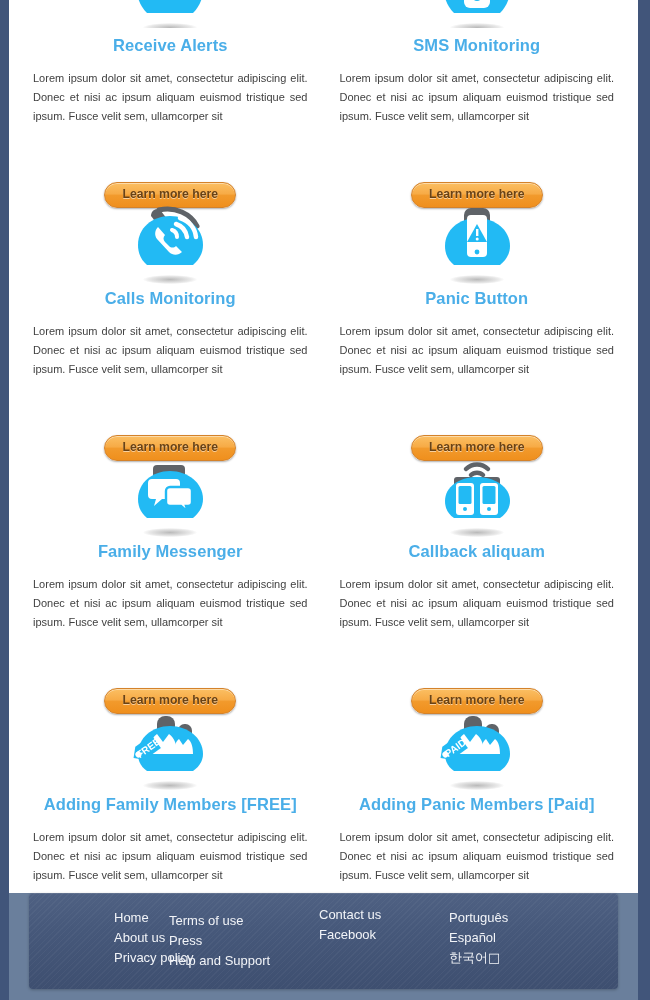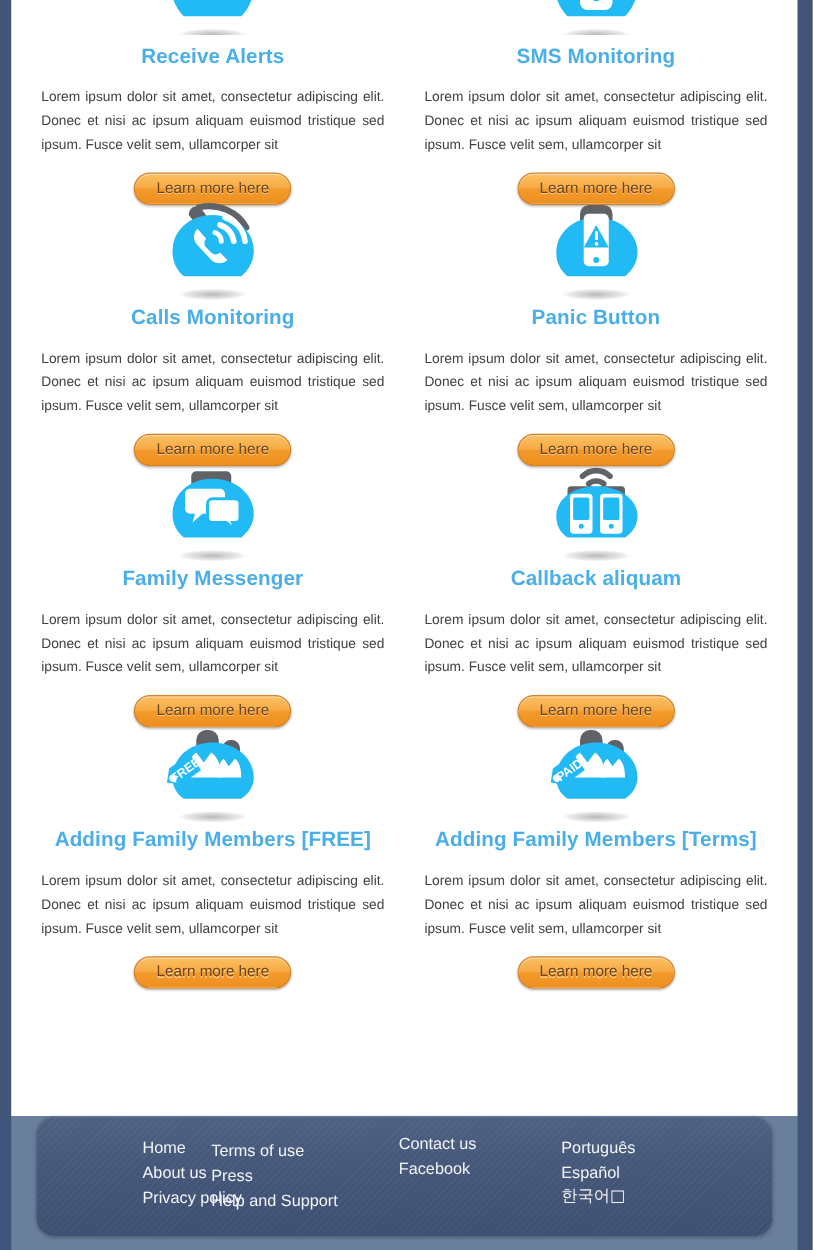--- a/index.html
+++ b/index.html
@@ -95,45 +95,46 @@
   }
 
   .btn-row { margin-top: 12px; text-align: center; }
 
   .learn-btn {
     display: inline-block;
     border: 1px solid #d4822a;
     border-radius: 14px;
     padding: 4px 17px 5px;
     font-size: 12.2px;
-    font-weight: normal;
+    font-weight: bold;
     color: #6a4214;
     text-shadow: 0 1px 0 rgba(255,255,255,0.55);
     background: linear-gradient(to bottom, #fbbf63 0%, #f7ab46 45%, #f29a2c 52%, #ef8f1d 100%);
     box-shadow: 0 1px 2px rgba(0,0,0,0.32), inset 0 1px 0 rgba(255,255,255,0.45);
     cursor: pointer;
     line-height: 15px;
+    margin-top: 44px;
   }
 
   
   .footer-outer {
     position: absolute;
     left: 9px;
     top: 893px;
     width: 629px;
     height: 107px;
     background: #6a7f9c;
     padding: 0 20px;
   }
 
   .footer {
     position: relative;
     width: 100%;
     height: 96px;
-    border-radius: 15px;
+    border-radius: 4px;
     background:
       repeating-linear-gradient(135deg, rgba(255,255,255,0.035) 0px, rgba(255,255,255,0.035) 1px, rgba(0,0,0,0) 1px, rgba(0,0,0,0) 4px),
       linear-gradient(to bottom, #4f6183 0%, #46587a 40%, #3e4f70 100%);
     box-shadow: inset 0 1px 0 rgba(255,255,255,0.10), 0 1px 3px rgba(0,0,0,0.25);
     display: flex;
     padding: 0 0 0 6px;
     overflow: hidden;
   }
 
   .fcol {
@@ -326,21 +327,21 @@
               <path d="M48 31 C44 34 43 40 43 46 L62 46 C62 40 61 34 57 31 L52 37 Z" fill="#ffffff"></path>
               <g transform="rotate(-36 28 34)">
                 <path d="M6 24 L26 24 L26 40 L6 40 L-2 32 Z" fill="#22baf4"></path>
                 <circle cx="4" cy="32" r="3" fill="#ffffff"></circle>
                 <text x="16" y="36" font-family="Liberation Sans, sans-serif" font-size="10" font-weight="bold" fill="#ffffff" text-anchor="middle">PAID</text>
               </g>
             </svg>
             <span class="icon-shadow"></span>
           </div>
         </div>
-        <div class="feat-title">Adding Family Members [Terms]</div>
+        <div class="feat-title">Adding Panic Members [Paid]</div>
         <div class="feat-body">Lorem ipsum dolor sit amet, consectetur adipiscing elit. Donec et nisi ac ipsum aliquam euismod tristique sed ipsum. Fusce velit sem, ullamcorper sit</div>
         <div class="btn-row">
           <span class="learn-btn">Learn more here</span>
         </div>
       </div>
 
     </div>
   </div>
 
   <div class="footer-outer">

